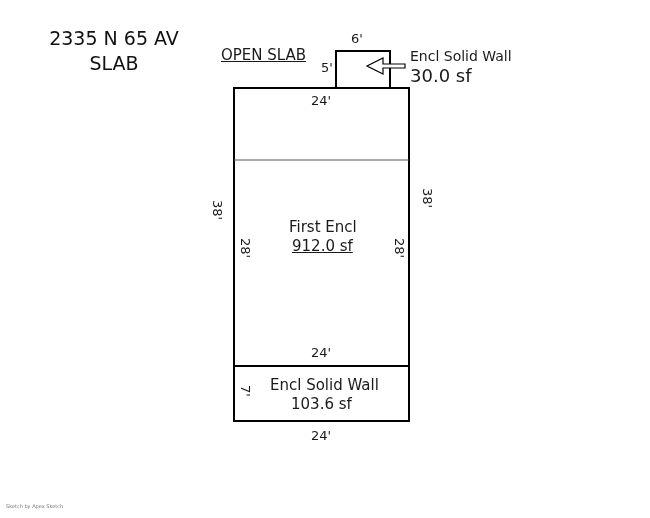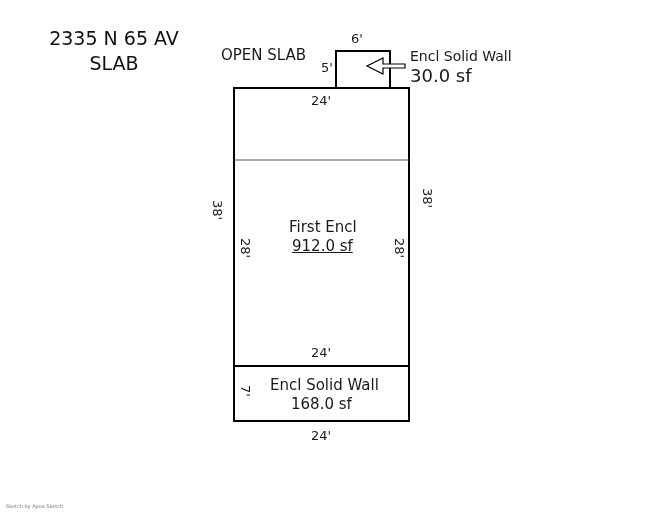--- a/index.html
+++ b/index.html
@@ -43,20 +43,21 @@
   }
   .title-block div {
     white-space: pre;
   }
 
   
   .label-open-slab {
     left: 221px;
     top: 47px;
     font-size: 15px;
+    text-decoration: underline;
   }
   .label-encl-top-1 {
     left: 410px;
     top: 48px;
     font-size: 14px;
   }
   .label-encl-top-2 {
     left: 410px;
     top: 65px;
     font-size: 18px;
@@ -188,15 +189,15 @@
 <div class="txt vert dim-38-left">38'</div>
 <div class="txt vert dim-28-left">28'</div>
 <div class="txt vert dim-38-right">38'</div>
 <div class="txt vert dim-28-right">28'</div>
 <div class="txt vert dim-7-left">7'</div>
 
 <div class="txt first-floor-name">First Encl</div>
 <div class="txt first-floor-area">912.0 sf</div>
 
 <div class="txt encl-bottom-name">Encl Solid Wall</div>
-<div class="txt encl-bottom-area">168.0 sf</div>
+<div class="txt encl-bottom-area">103.6 sf</div>
 
 <div class="txt footer-note">Sketch by Apex Sketch</div>
 
 </body></html>

